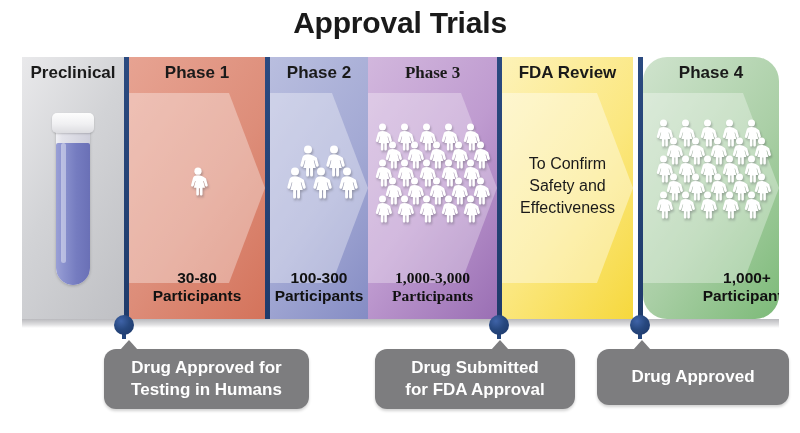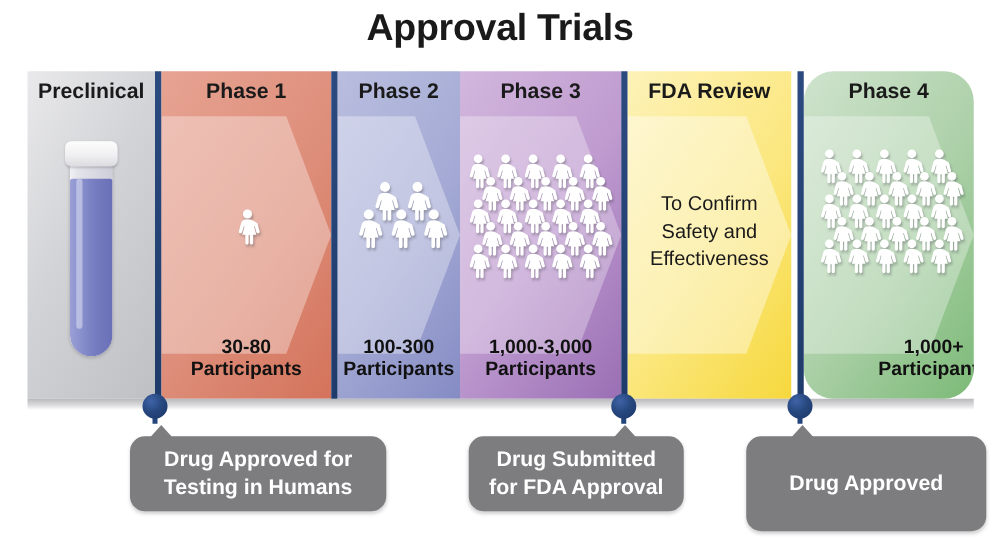--- a/index.html
+++ b/index.html
@@ -48,21 +48,21 @@
     position:absolute;left:0;top:96px;width:100%;
     text-align:center;
     font-size:16px;color:#1a1a1a;line-height:22px;
     z-index:6;
   }
 
   
   .c-pre   {background:linear-gradient(120deg,#e9e9eb 0%,#d2d3d6 45%,#bfc0c4 100%);}
   .c-p1    {background:linear-gradient(125deg,#e7a392 0%,#dd8d79 55%,#d4735b 100%);}
   .c-p2    {background:linear-gradient(125deg,#b9bedf 0%,#a3a9d4 55%,#858cc4 100%);}
-  .c-p3    {background:linear-gradient(125deg,#d2b7dd 0%,#bf9bd0 50%,#9a6fb4 100%);}
+  .c-p3    {background:linear-gradient(125deg,#d2b7dd 0%,#bf9bd0 50%,#9a6fb4 100%);font-family:Liberation Serif, serif;}
   .c-fda   {background:linear-gradient(125deg,#fdf2b8 0%,#fbe77e 55%,#f6d83d 100%);}
   .c-p4    {background:linear-gradient(125deg,#cfe3cd 0%,#aacfa6 55%,#7cba78 100%);border-radius:24px;}
 
   
   .divider{
     position:absolute;top:0;width:5px;height:262px;
     background:linear-gradient(180deg,#2b4a80 0%,#1f3b6b 100%);
     z-index:8;
   }
 
@@ -564,24 +564,24 @@
 
   <div class="node-stem" style="left:638px;top:325px;"></div>
   <div class="node" style="left:630px;top:315px;"></div>
 
   <div class="callout" style="left:104px;top:349px;width:205px;height:60px;">
     <span class="tip" style="left:16px;"></span>
     <span style="white-space:pre-line;">Drug Approved for
 Testing in Humans</span>
   </div>
 
-  <div class="callout" style="left:375px;top:349px;width:172px;height:60px;">
+  <div class="callout" style="left:375px;top:349px;width:200px;height:60px;">
     <span class="tip" style="left:116px;"></span>
     <span style="white-space:pre-line;">Drug Submitted
 for FDA Approval</span>
   </div>
 
-  <div class="callout" style="left:597px;top:349px;width:192px;height:76px;">
+  <div class="callout" style="left:597px;top:349px;width:192px;height:56px;">
     <span class="tip" style="left:36px;"></span>
     <span style="white-space:pre-line;">Drug Approved</span>
   </div>
 
 </div>
 
 </body></html>

